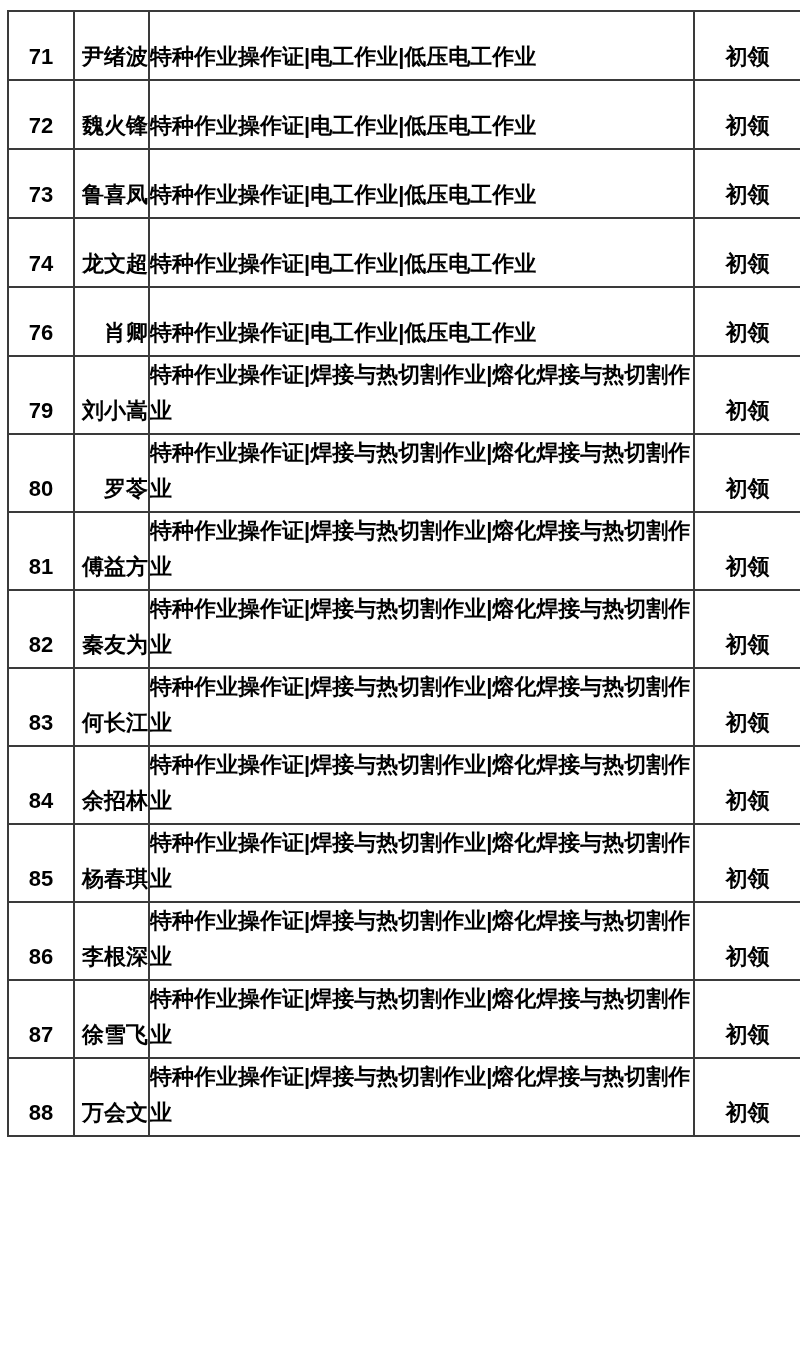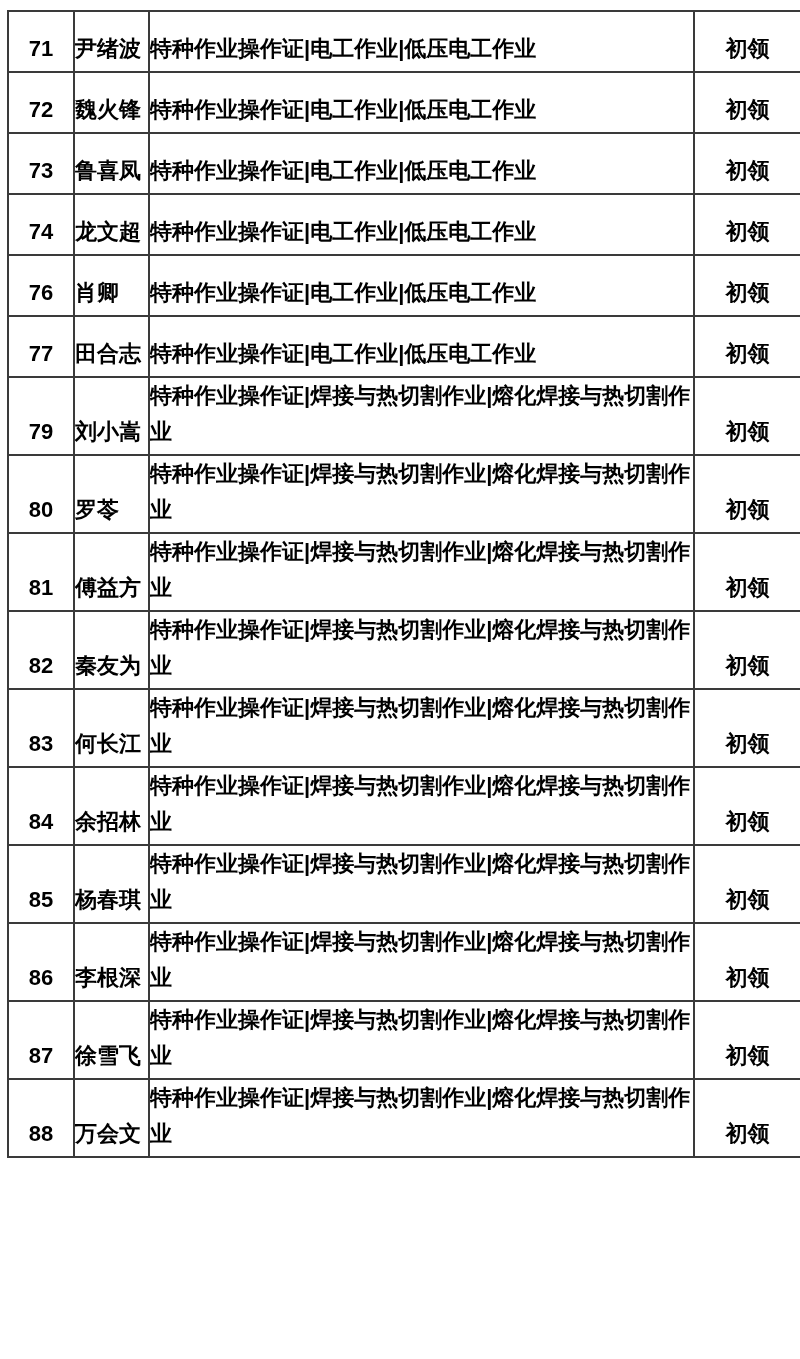--- a/index.html
+++ b/index.html
@@ -19,39 +19,39 @@
   }
   table.doc-table {
     position: absolute;
     left: 7px;
     top: 10px;
     width: 785px;
     border-collapse: collapse;
     table-layout: fixed;
   }
   table.doc-table tr {
-    height: 61px;
+    height: 69px;
   }
   table.doc-table td {
     border: 2px solid #3a3a3a;
     vertical-align: bottom;
     font-size: 22px;
     font-weight: bold;
     color: #000000;
     line-height: 36px;
     padding: 0 0 4px 0;
     overflow: hidden;
   }
   td.c-no {
     width: 64px;
     text-align: center;
   }
   td.c-name {
     width: 73px;
-    text-align: left;
+    text-align: right;
     padding-left: 1px;
     padding-right: 1px;
   }
   td.c-cert {
     width: 543px;
     text-align: left;
     padding-left: 1px;
     word-break: break-all;
     margin-top: 33px;
   }
@@ -87,26 +87,20 @@
       </tr>
       <tr>
         <td class="c-no">74</td>
         <td class="c-name">龙文超</td>
         <td class="c-cert">特种作业操作证|电工作业|低压电工作业</td>
         <td class="c-status">初领</td>
       </tr>
       <tr>
         <td class="c-no">76</td>
         <td class="c-name">肖卿</td>
-        <td class="c-cert">特种作业操作证|电工作业|低压电工作业</td>
-        <td class="c-status">初领</td>
-      </tr>
-      <tr>
-        <td class="c-no">77</td>
-        <td class="c-name">田合志</td>
         <td class="c-cert">特种作业操作证|电工作业|低压电工作业</td>
         <td class="c-status">初领</td>
       </tr>
       <tr>
         <td class="c-no">79</td>
         <td class="c-name">刘小嵩</td>
         <td class="c-cert">特种作业操作证|焊接与热切割作业|熔化焊接与热切割作业</td>
         <td class="c-status">初领</td>
       </tr>
       <tr>

